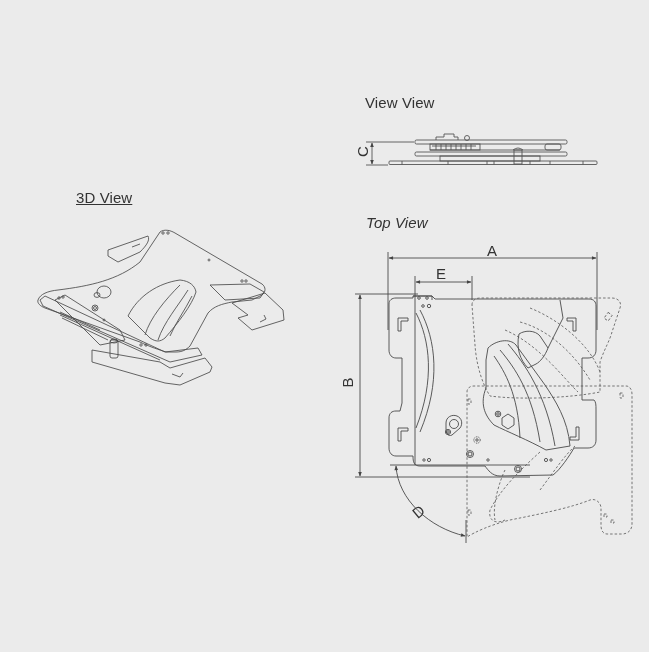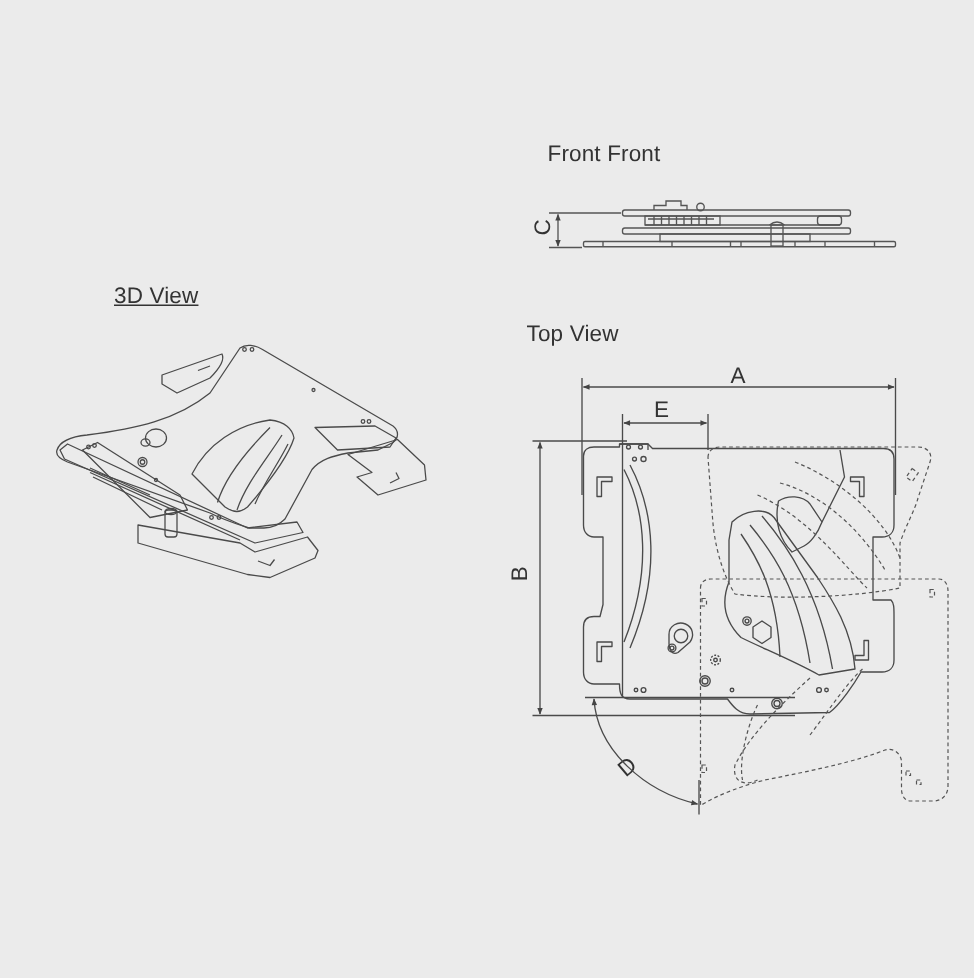--- a/index.html
+++ b/index.html
@@ -12,38 +12,38 @@
     }
     .label {
       position: absolute;
       font-size: 15px;
       color: #333333;
       white-space: nowrap;
       letter-spacing: 0.1px;
     }
     #lbl-front { left: 365px; top: 94px; }
     #lbl-3d    { left: 76px;  top: 189px; text-decoration: underline; }
-    #lbl-top   { left: 351px; top: 214px; }
+    #lbl-top   { left: 366px; top: 214px; font-style: italic; }
     .dim {
       position: absolute;
       font-size: 15px;
       color: #333333;
       line-height: 1;
     }
     #dim-A { left: 487px; top: 243px; }
     #dim-E { left: 436px; top: 266px; }
     #dim-B { left: 342px; top: 375px; transform: rotate(-90deg); }
     #dim-C { left: 357px; top: 144px; transform: rotate(-90deg); }
     #dim-D { left: 413px; top: 504px; transform: rotate(-40deg); }
     svg { position: absolute; left: 0; top: 0; }
   </style>
 </head>
 <body>
 
-<div class="label" id="lbl-front">Front Front</div>
+<div class="label" id="lbl-front">View View</div>
 <div class="label" id="lbl-3d">3D View</div>
 <div class="label" id="lbl-top">Top View</div>
 
 <div class="dim" id="dim-A">A</div>
 <div class="dim" id="dim-E">E</div>
 <div class="dim" id="dim-B">B</div>
 <div class="dim" id="dim-C">C</div>
 <div class="dim" id="dim-D">D</div>
 
 <svg width="649" height="652" viewBox="0 0 649 652">

